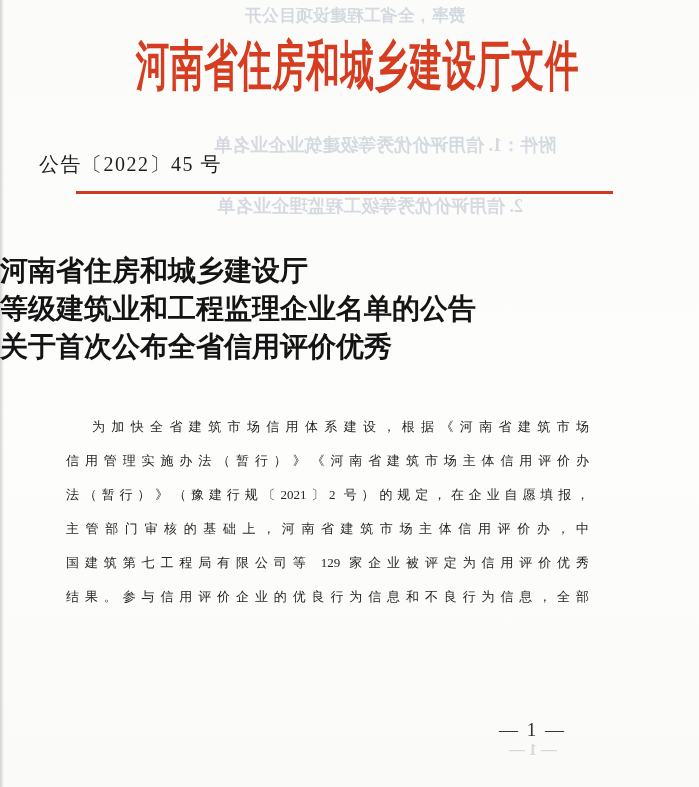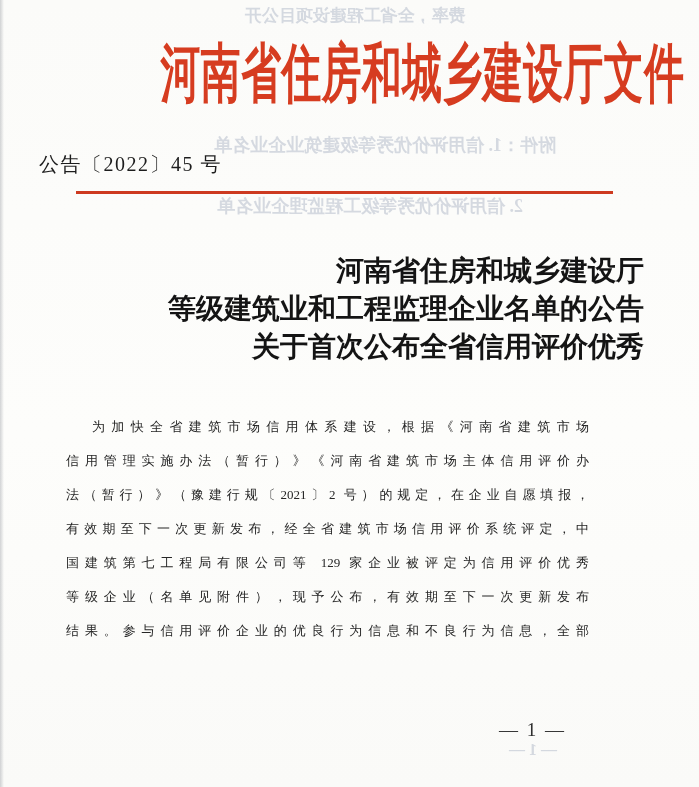--- a/index.html
+++ b/index.html
@@ -39,21 +39,21 @@
   .bleed-top    { top: 4px;   left: 70px;  width: 570px; font-size: 17px; }
   .bleed-att1   { top: 133px; left: 150px; width: 470px; font-size: 18px; }
   .bleed-att2   { top: 194px; left: 160px; width: 420px; font-size: 18px; }
   .bleed-pagenum{ top: 741px; left: 498px; width: 70px;  font-size: 16px; filter: blur(0.4px); }
 
   .letterhead {
     position: absolute;
     top: 30px; left: 0;
     width: 678px;
     text-align: center;
-    font-size: 64px;
+    font-size: 54px;
     font-weight: bold;
     color: var(--letterhead-red, #d63c20);
     white-space: nowrap;
     z-index: 2;
   }
   .letterhead .squeeze {
     display: inline-block;
     transform: scaleX(0.62);
     transform-origin: center;
     letter-spacing: 1px;
@@ -73,21 +73,21 @@
     position: absolute;
     top: 191px; left: 76px;
     width: 537px; height: 3px;
     background: var(--rule-red, #cd3a20);
     z-index: 3;
   }
   .doc-title {
     position: absolute;
     top: 252px; left: 0;
     width: 644px;
-    text-align: right;
+    text-align: left;
     font-size: 28px;
     font-weight: bold;
     color: #141414;
     z-index: 2;
   }
   .doc-title .t-line {
     height: 38px;
     line-height: 38px;
     white-space: nowrap;
   }
@@ -142,23 +142,22 @@
   <div class="doc-title">
     <div class="t-line">河南省住房和城乡建设厅</div>
     <div class="t-line">等级建筑业和工程监理企业名单的公告</div>
     <div class="t-line">关于首次公布全省信用评价优秀</div>
   </div>
 
   <div class="body-text">
     <div class="body-line indent">为加快全省建筑市场信用体系建设，根据《河南省建筑市场</div>
     <div class="body-line">信用管理实施办法（暂行）》《河南省建筑市场主体信用评价办</div>
     <div class="body-line">法（暂行）》（豫建行规〔2021〕2 号）的规定，在企业自愿填报，</div>
-    <div class="body-line">有效期至下一次更新发布，经全省建筑市场信用评价系统评定，中</div>
+    <div class="body-line">主管部门审核的基础上，河南省建筑市场主体信用评价办，中</div>
     <div class="body-line">国建筑第七工程局有限公司等 129 家企业被评定为信用评价优秀</div>
-    <div class="body-line">等级企业（名单见附件），现予公布，有效期至下一次更新发布</div>
     <div class="body-line">结果。参与信用评价企业的优良行为信息和不良行为信息，全部</div>
   </div>
 
   <div class="page-number">— 1 —</div>
 
   <div class="bleed bleed-pagenum">— 1 —</div>
 
 </div>
 
 </body></html>

